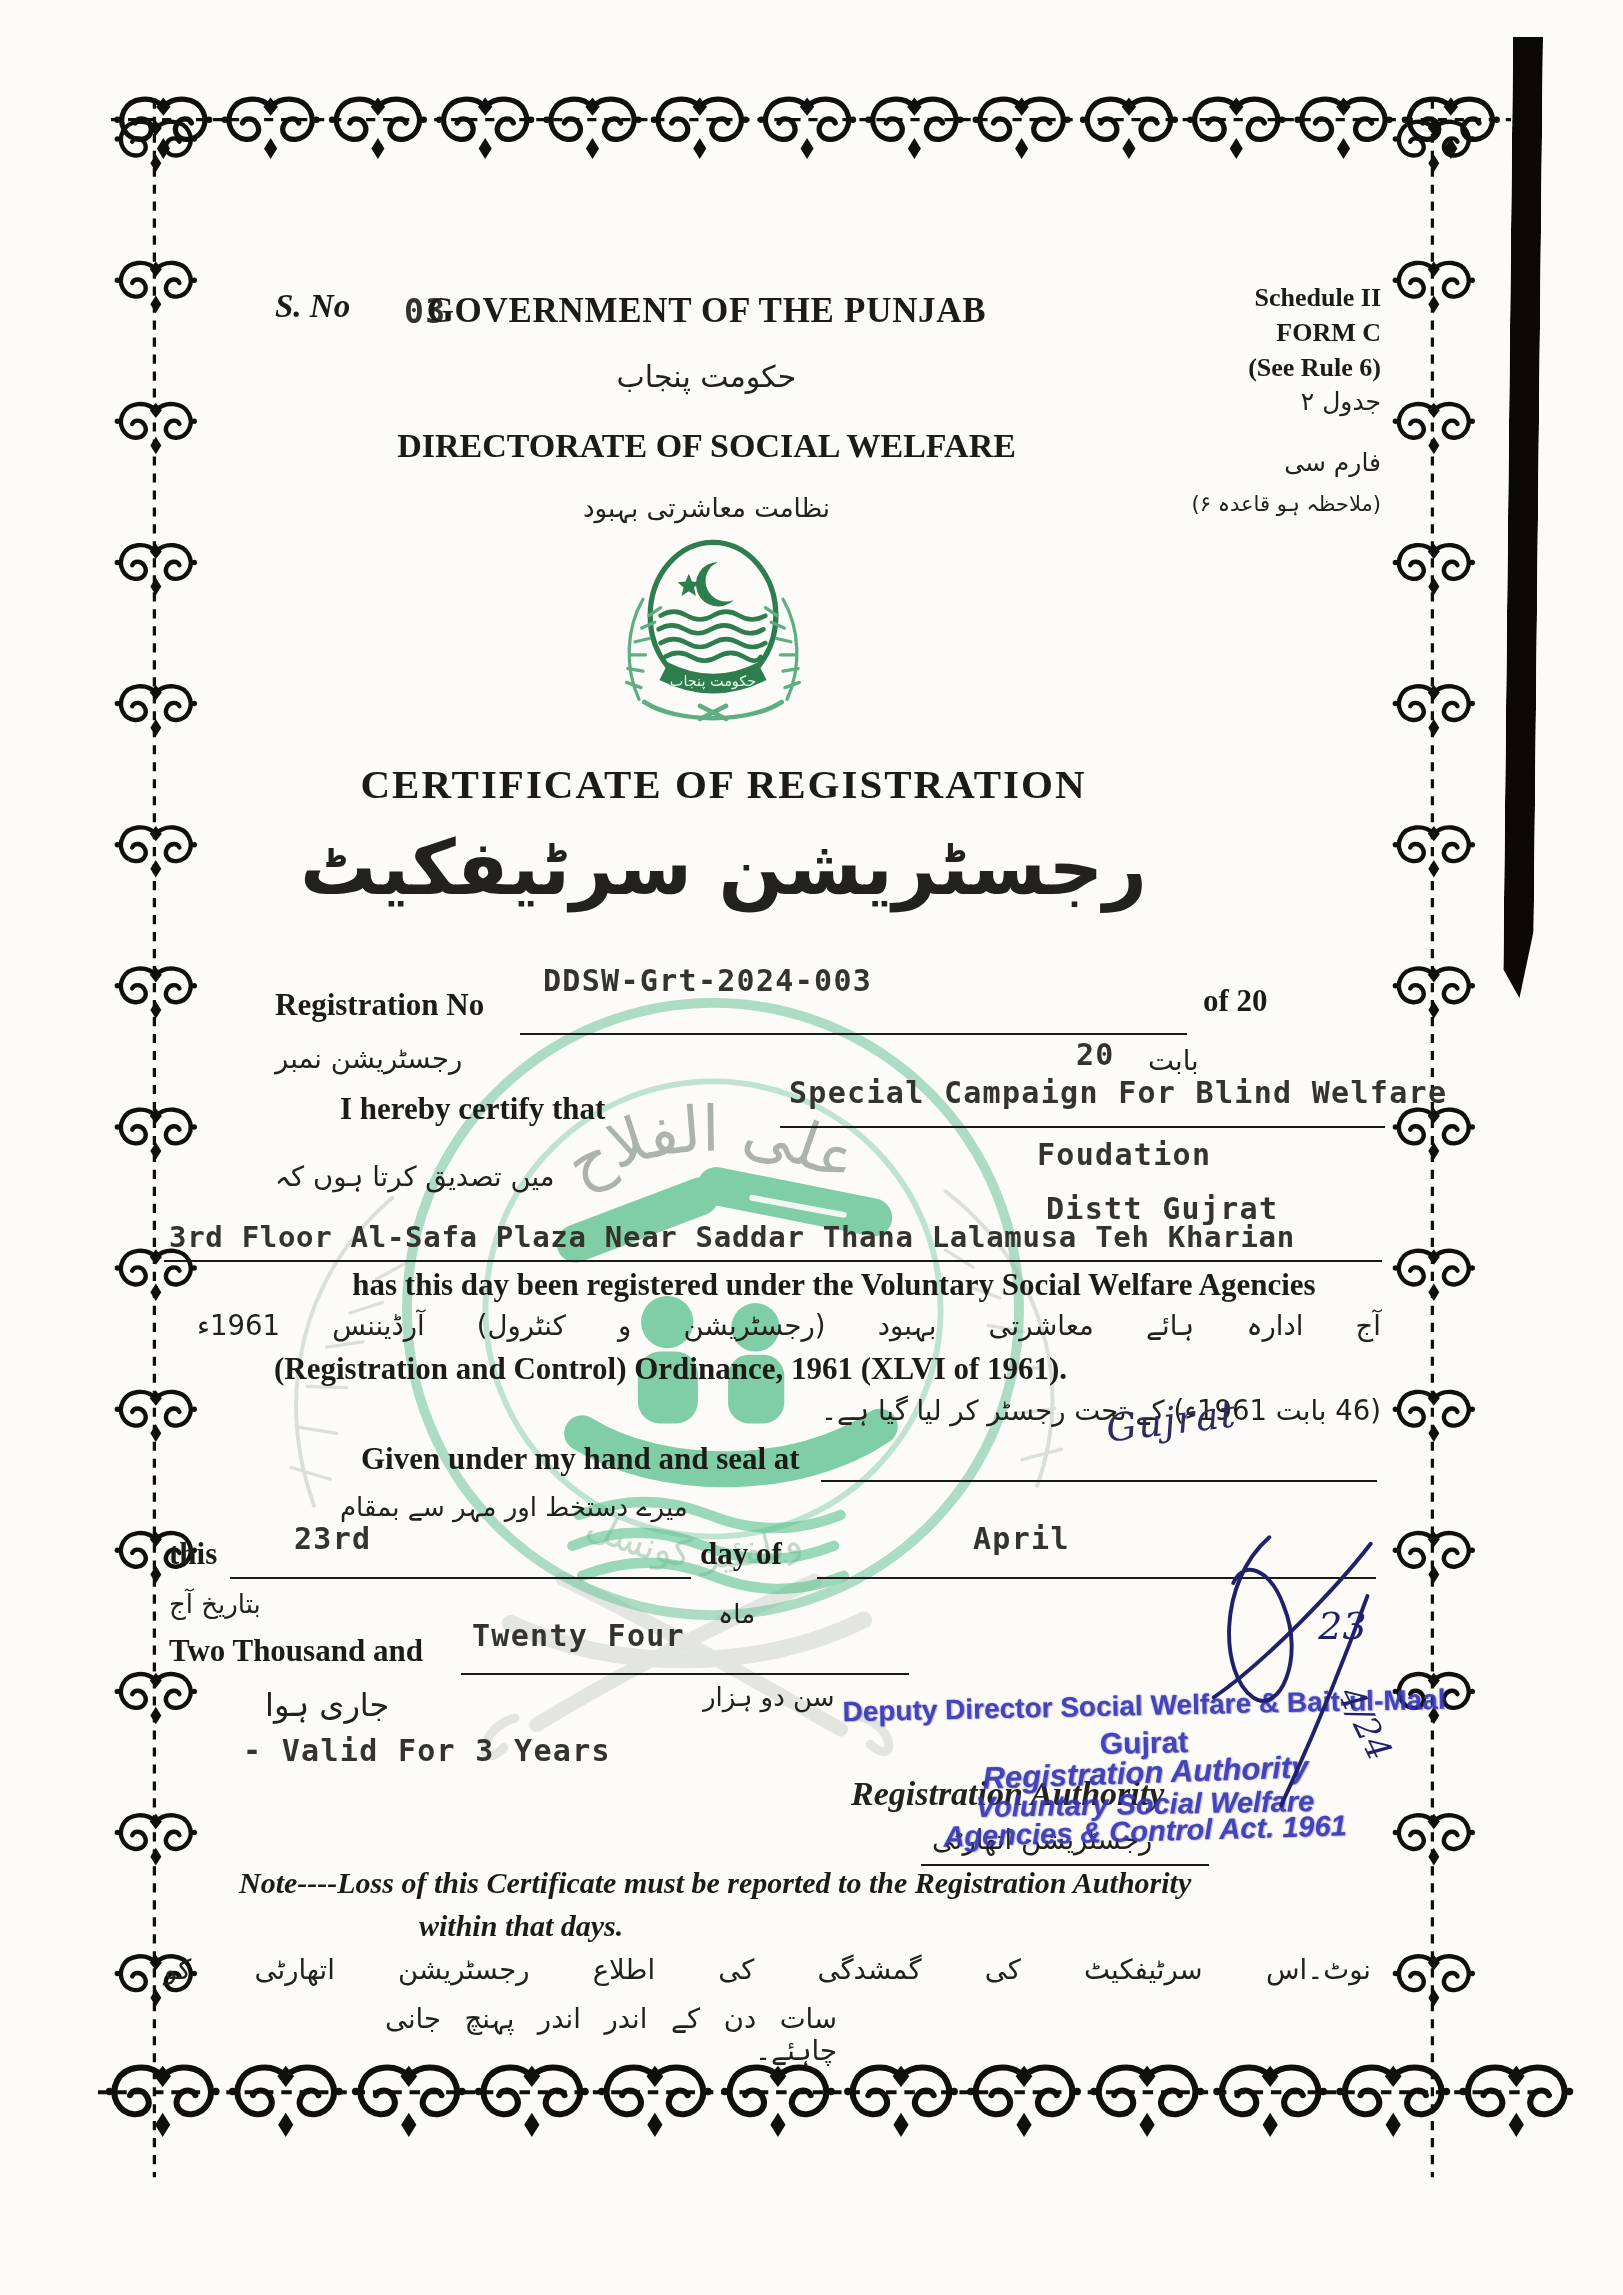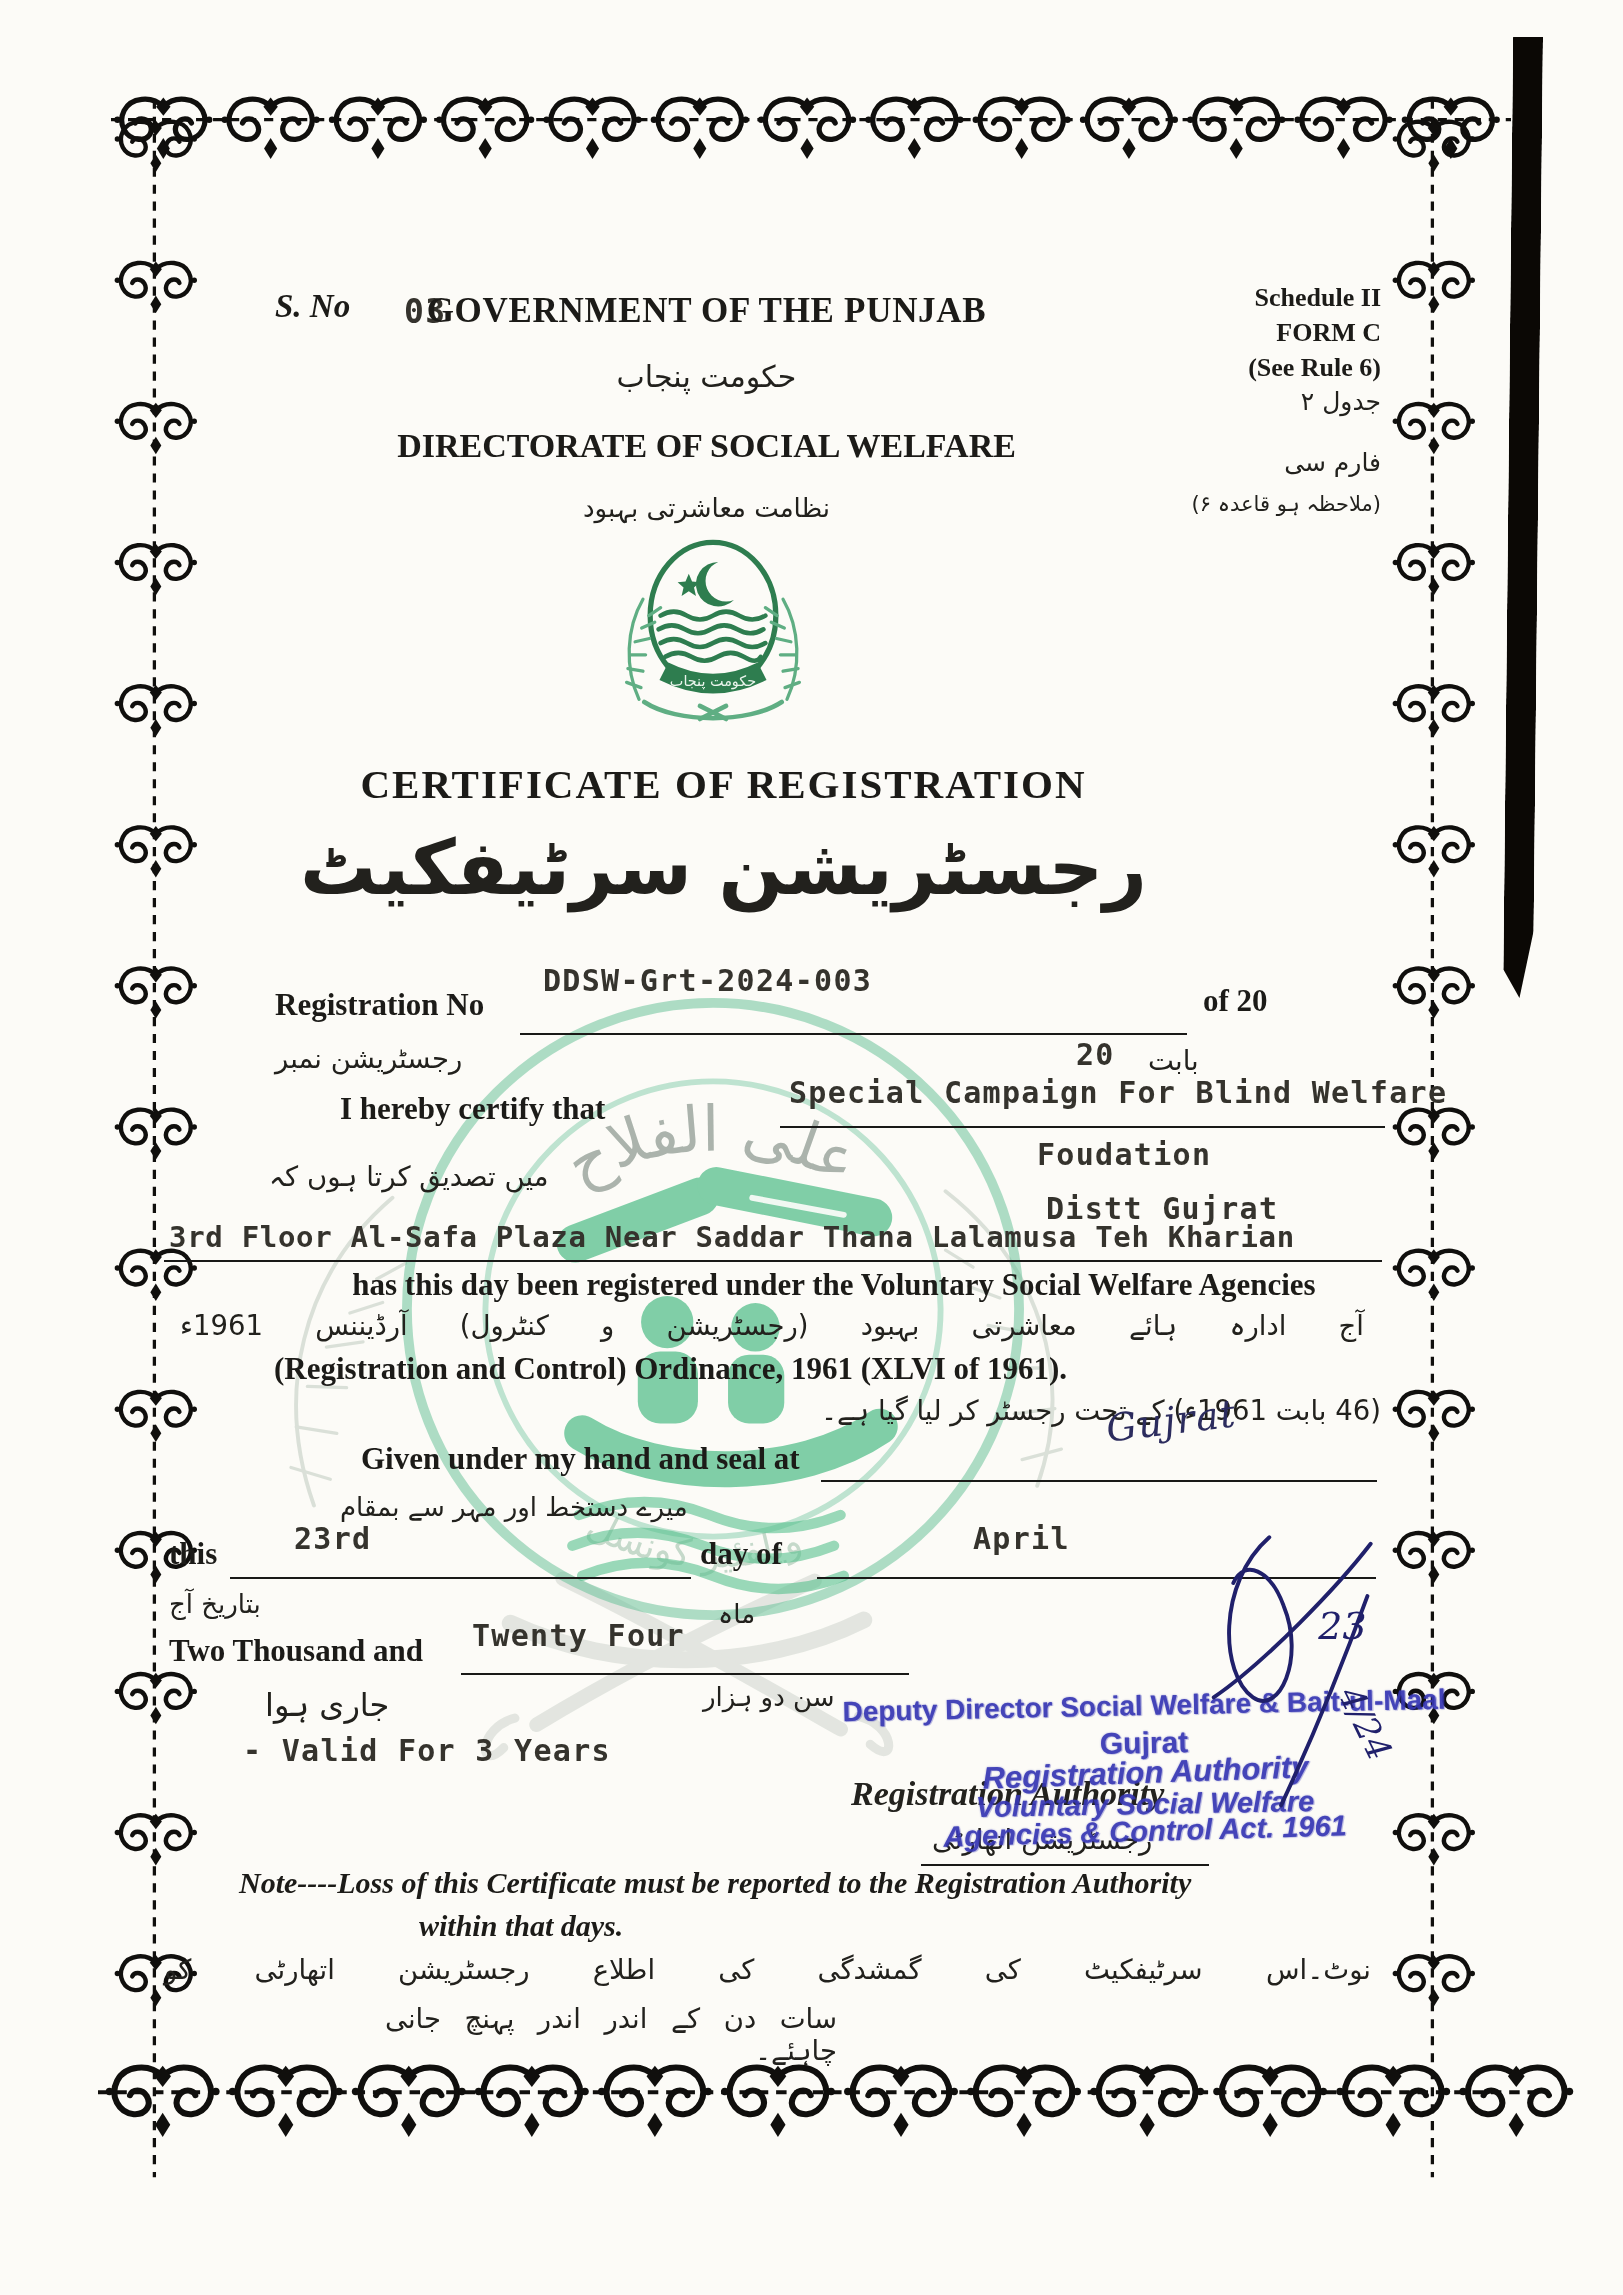--- a/index.html
+++ b/index.html
@@ -44,26 +44,26 @@
   .reg-of{left:1203px;top:983px;font-size:31px;}
   .reg-year{left:1076px;top:1037px;font-size:30px;}
   .reg-label-ur{left:275px;top:1042px;font-size:27.5px;}
   .reg-of-ur{left:1148px;top:1044px;font-size:27.5px;}
 
   
   .certify-lead{left:340px;top:1091px;font-size:31px;}
   .org1{left:789px;top:1075px;font-size:30px;}
   .u-org{left:780px;top:1126px;width:605px;}
   .org2{left:1037px;top:1137px;font-size:30px;}
-  .certify-ur{left:269px;top:1160px;font-size:27.5px;}
+  .certify-ur{left:275px;top:1160px;font-size:27.5px;}
   .district{left:1046px;top:1191px;font-size:30px;}
   .address{left:169px;top:1220px;font-size:29px;letter-spacing:0.7px;}
   .u-addr{left:164px;top:1260px;width:1218px;}
   .registered-en{left:294px;top:1267px;width:1080px;font-size:31px;}
-  .ordinance-ur{left:180px;top:1309px;width:1184px;font-size:27.5px;}
+  .ordinance-ur{left:197px;top:1309px;width:1184px;font-size:27.5px;}
   .ordinance-en{left:274px;top:1351px;font-size:31px;}
   .registered-ur{left:720px;top:1394px;width:661px;font-size:27.5px;}
 
   
   .given-lead{left:361px;top:1441px;font-size:31px;}
   .hand-place{left:1106px;top:1399px;}
   .u-given{left:821px;top:1480px;width:556px;}
   .given-ur{left:340px;top:1492px;font-size:26px;}
   .this-label{left:169px;top:1536px;font-size:31px;}
   .day-val{left:294px;top:1521px;font-size:30px;}

